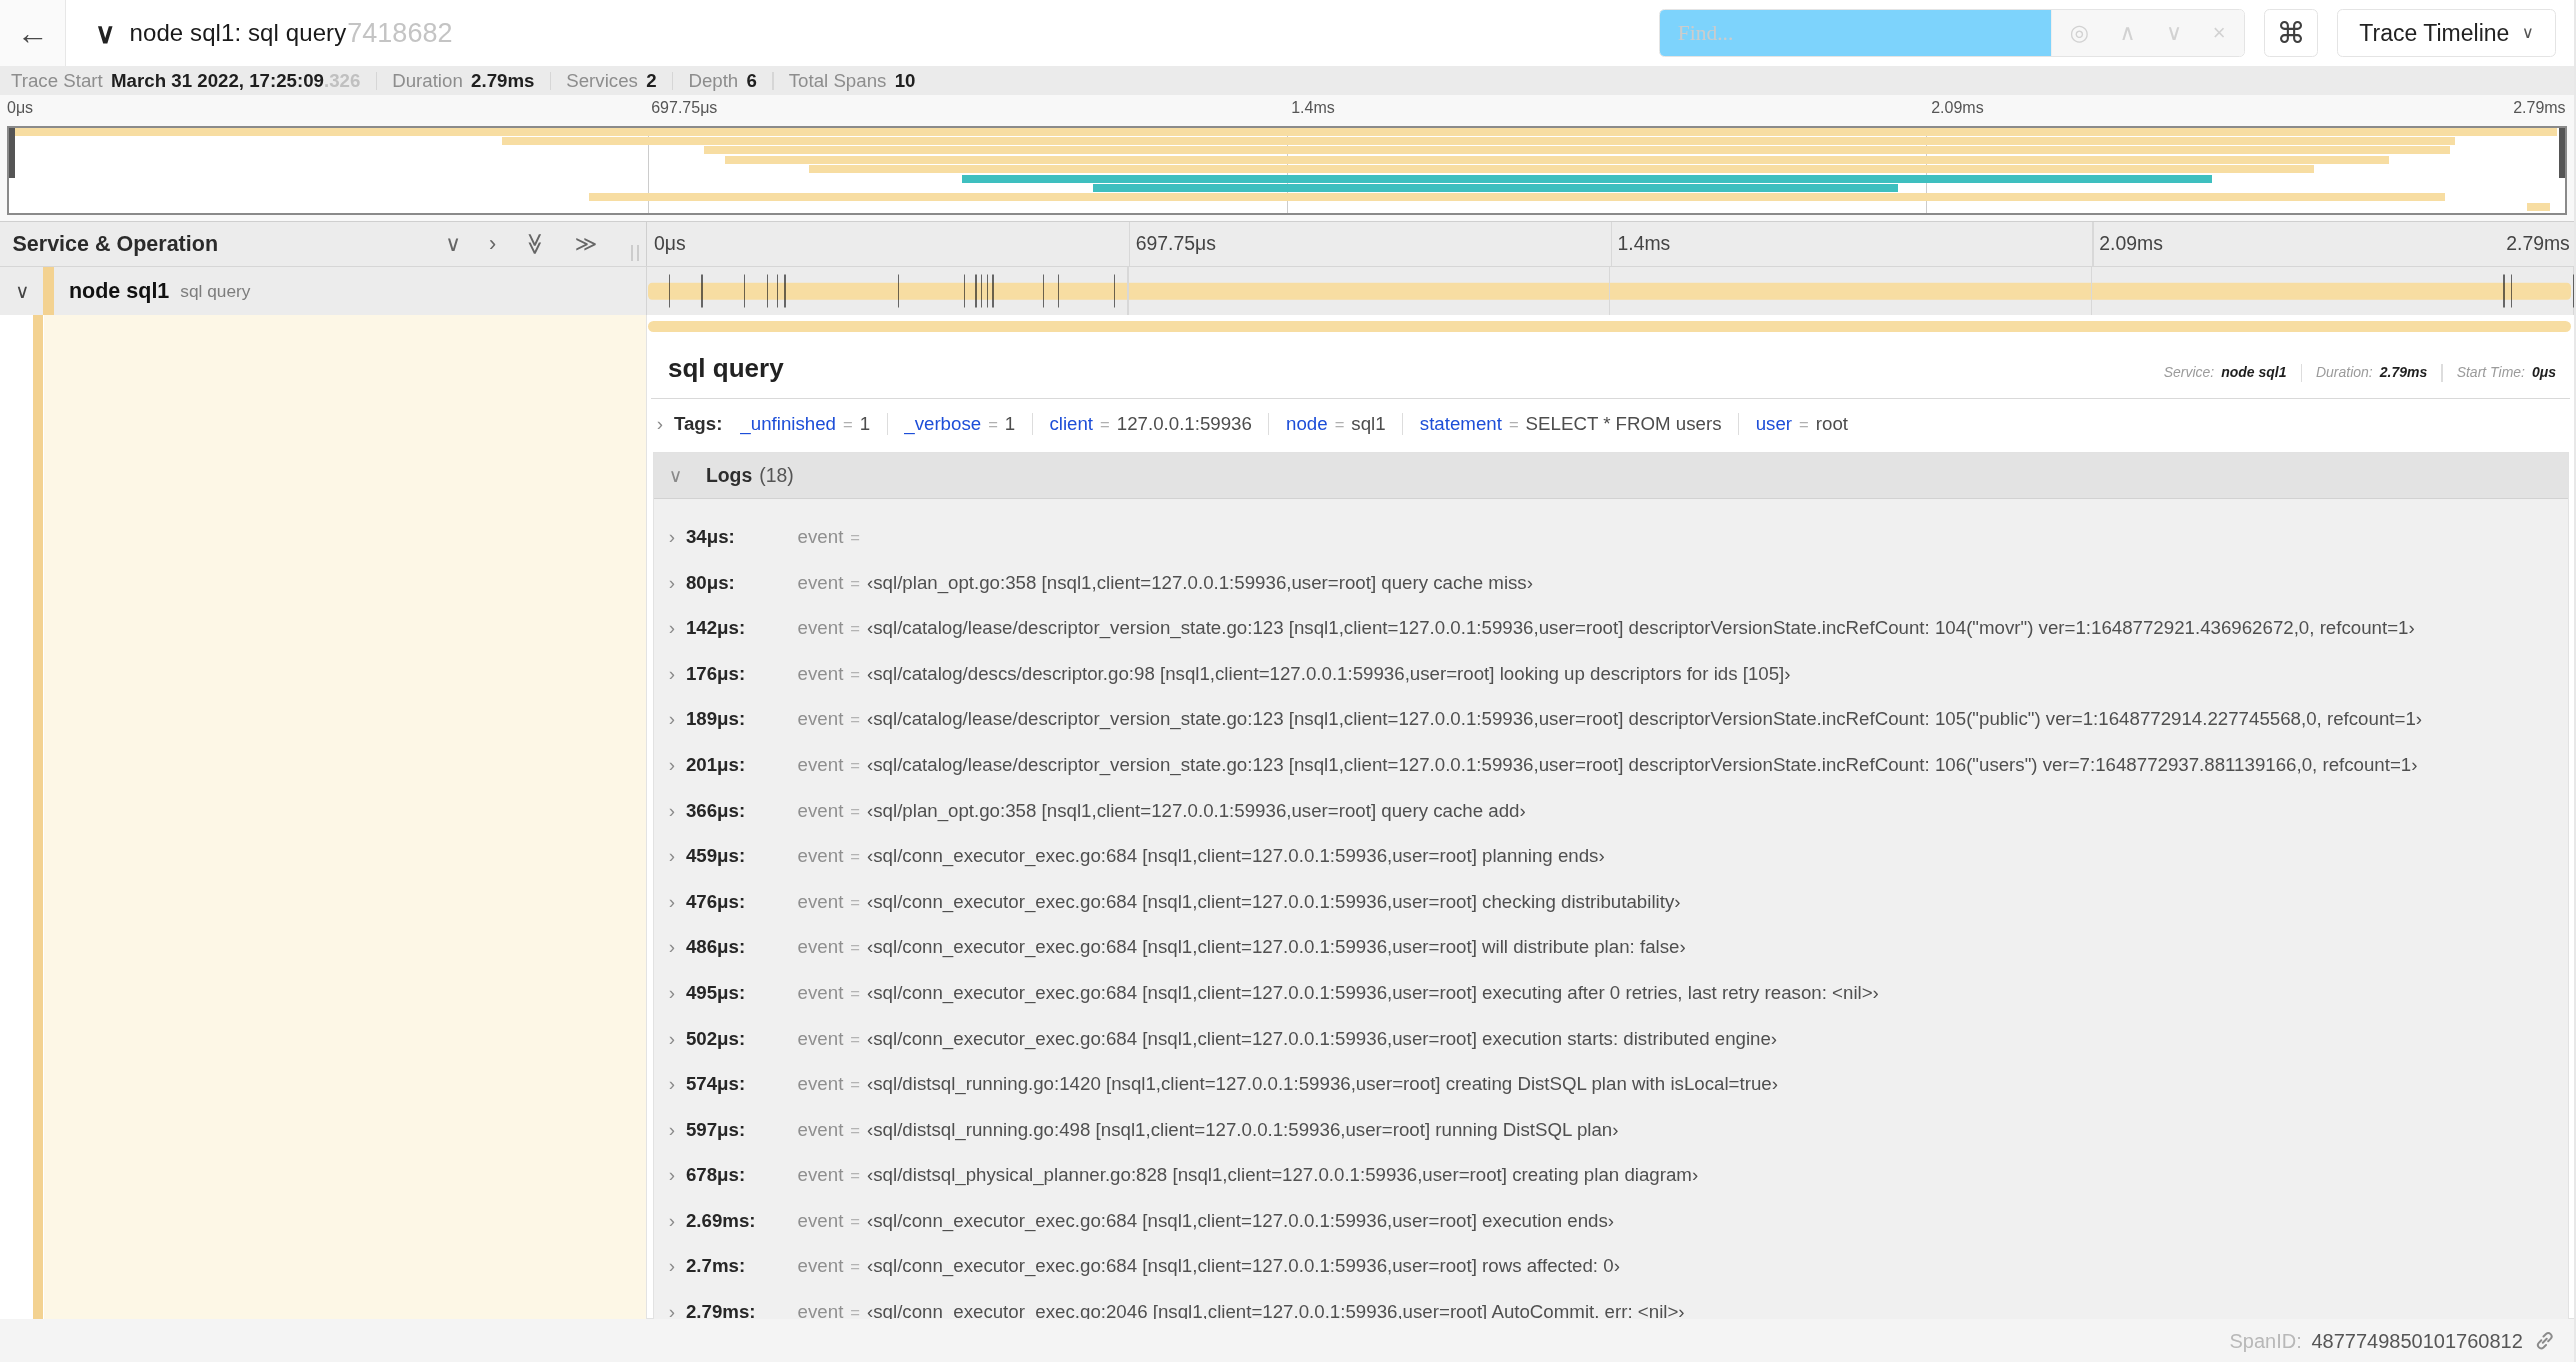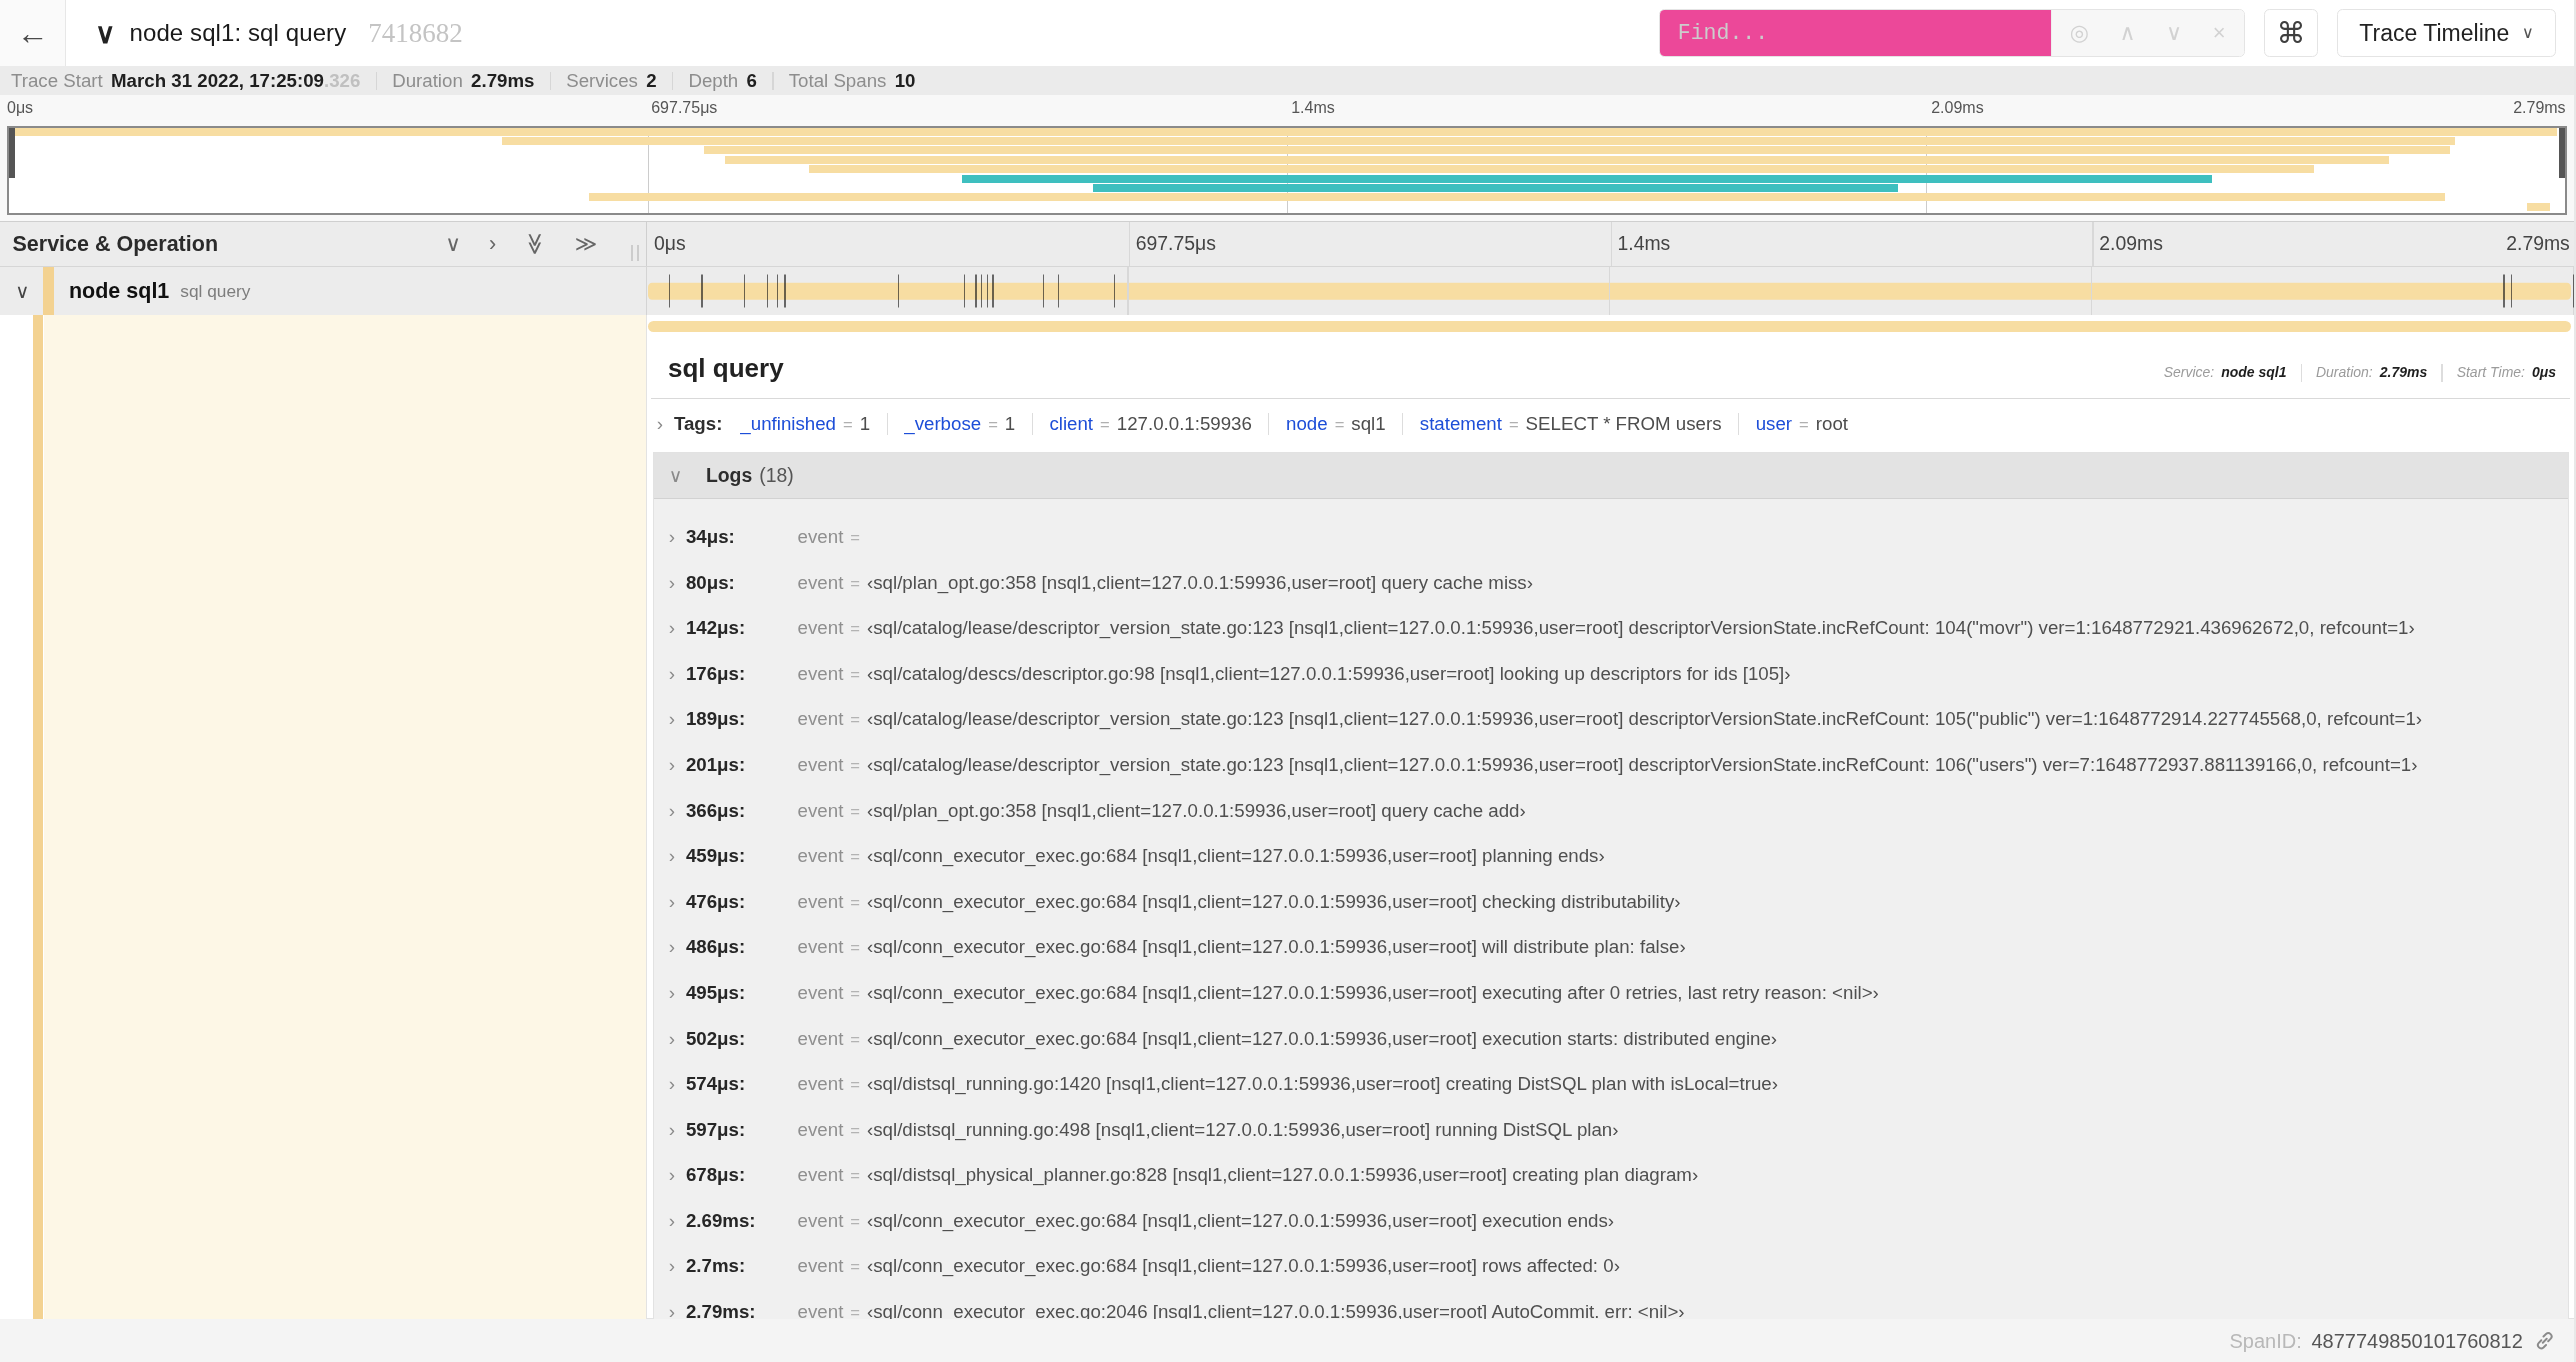--- a/index.html
+++ b/index.html
@@ -5,24 +5,24 @@
   * { box-sizing: border-box; margin: 0; padding: 0; }
   html,body { width:2576px; height:1363px; }
   body { font-family:"Liberation Sans", sans-serif; background:#f3f3f3; }
   .app { width:2576px; height:1363px; background:#fff; display:flex; flex-direction:column; overflow:hidden; border-right:2.8px solid #e8e8e8; }
 
   
   .trace-header { height:66px; display:flex; align-items:center; background:#fff; flex:0 0 auto; }
   .back-btn { width:66px; height:66px; background:#fafafa; border-right:1.4px solid #e7e7e7; display:flex; align-items:center; justify-content:center; font-size:32px; color:#4a4a4a; cursor:pointer; }
   .title-collapse { font-size:28px; font-weight:700; color:#222; margin:0 14px 0 29px; }
   .trace-title { font-size:24px; font-weight:400; color:#1a1a1a; letter-spacing:0.1px; }
-  .trace-id { font-size:27px; font-weight:400; color:#c4c4c4; margin-left:22px;font-family:Liberation Serif, serif; }
+  .trace-id { font-size:27px; font-weight:400; color:#c4c4c4; margin-left:1px; }
   .hdr-spacer { flex:1; }
   .find-group { display:flex; align-items:stretch; height:48px; border:1.4px solid #e4e4e4; border-radius:5.5px; overflow:hidden; background:#fff; }
-  .find-input { width:391px; border:none; outline:none; font-size:21.5px; padding:0 18px; color:#333; font-family:Liberation Mono, monospace; background:#ec4899; }
+  .find-input { width:391px; border:none; outline:none; font-size:21.5px; padding:0 18px; color:#333; font-family:Liberation Serif, serif; background:#7dd3fc; }
   .find-input::placeholder { color:#ccc; }
   .find-icons { display:flex; align-items:center; background:#f7f7f7; padding:0 18px; gap:30.5px; color:#d2d2d2; font-size:22px; border-left:1.4px solid #eee; }
   .find-icons span { cursor:default; }
   .kbd-btn { height:48px; width:54px; border:1.4px solid #e4e4e4; border-radius:5.5px; margin-left:19.4px; display:flex; align-items:center; justify-content:center; font-size:29px; color:#3f3f3f; background:#fff; cursor:pointer; }
   .view-btn { height:48px; border:1.4px solid #e4e4e4; border-radius:5.5px; margin:0 18px 0 19.4px; display:flex; align-items:center; gap:12.5px; padding:0 21px; font-size:23px; color:#222; background:#fff; cursor:pointer; white-space:nowrap; }
   .view-btn .caret { font-size:16.6px; color:#555; }
 
   
   .summary-bar { height:29px; background:#ebebeb; display:flex; align-items:center; padding-left:11px; font-size:18.7px; flex:0 0 auto; }
   .sum-label { color:#8d8d8d; margin-right:8.3px; white-space:nowrap; }

